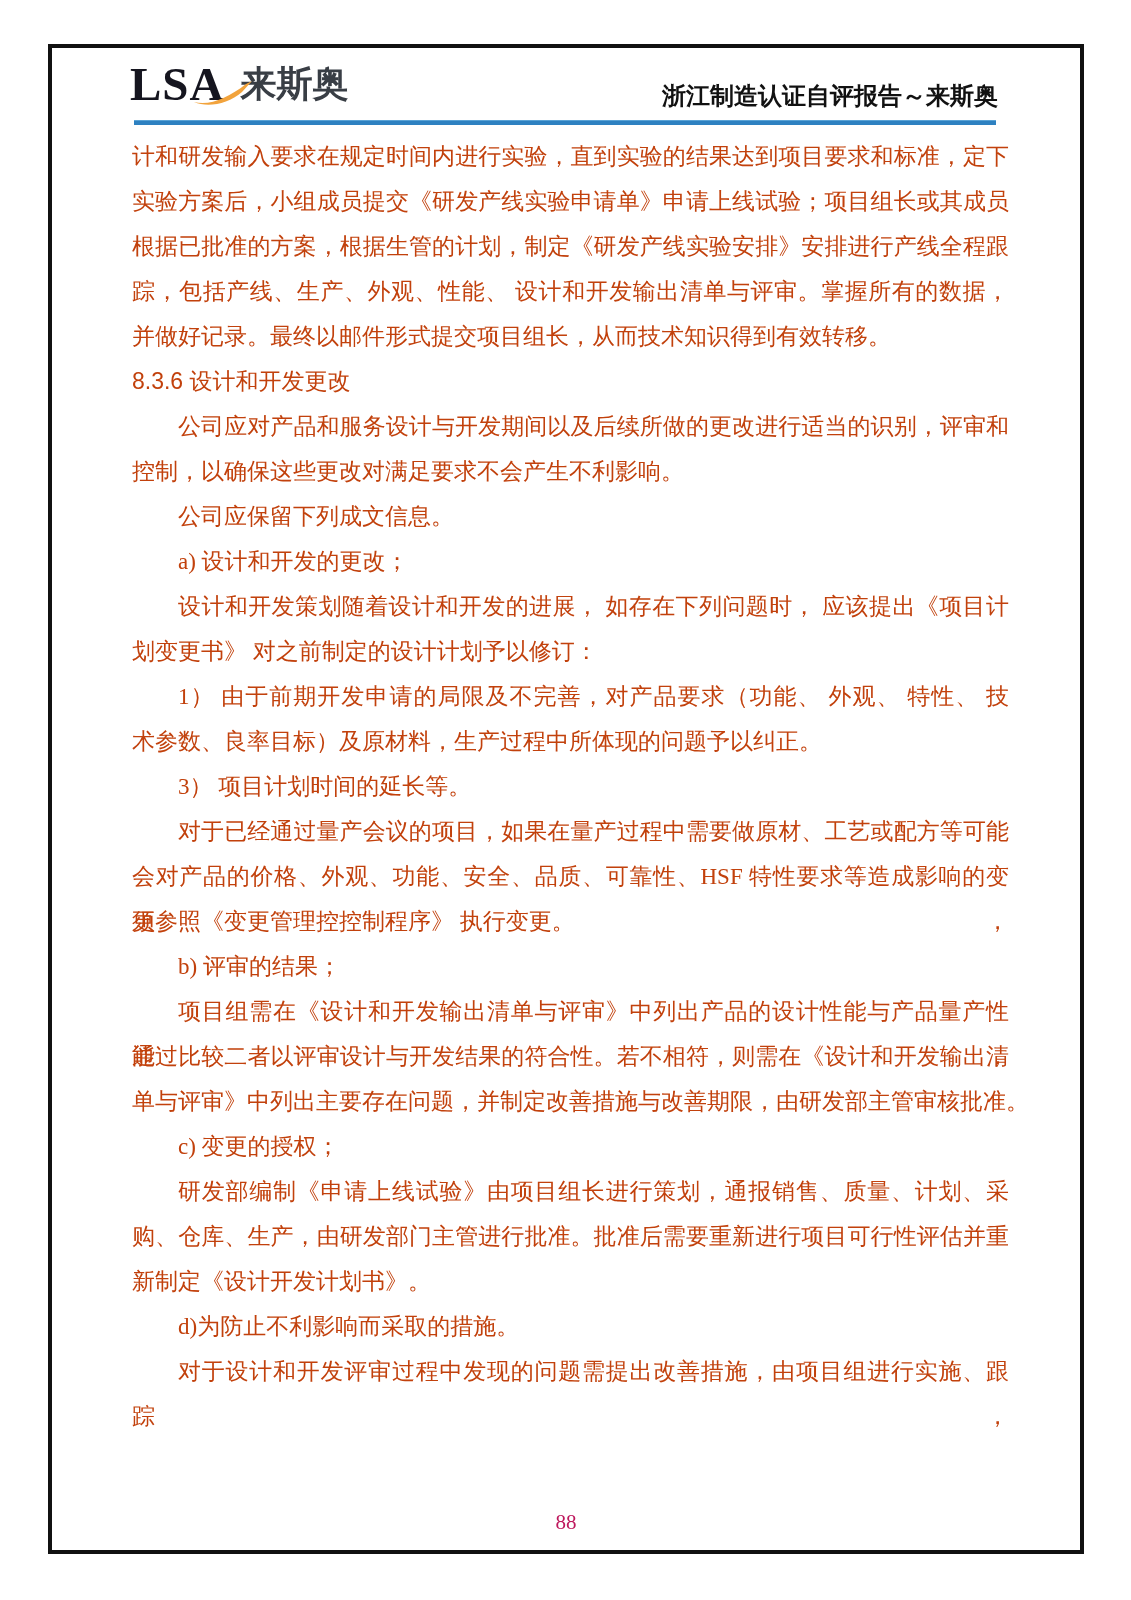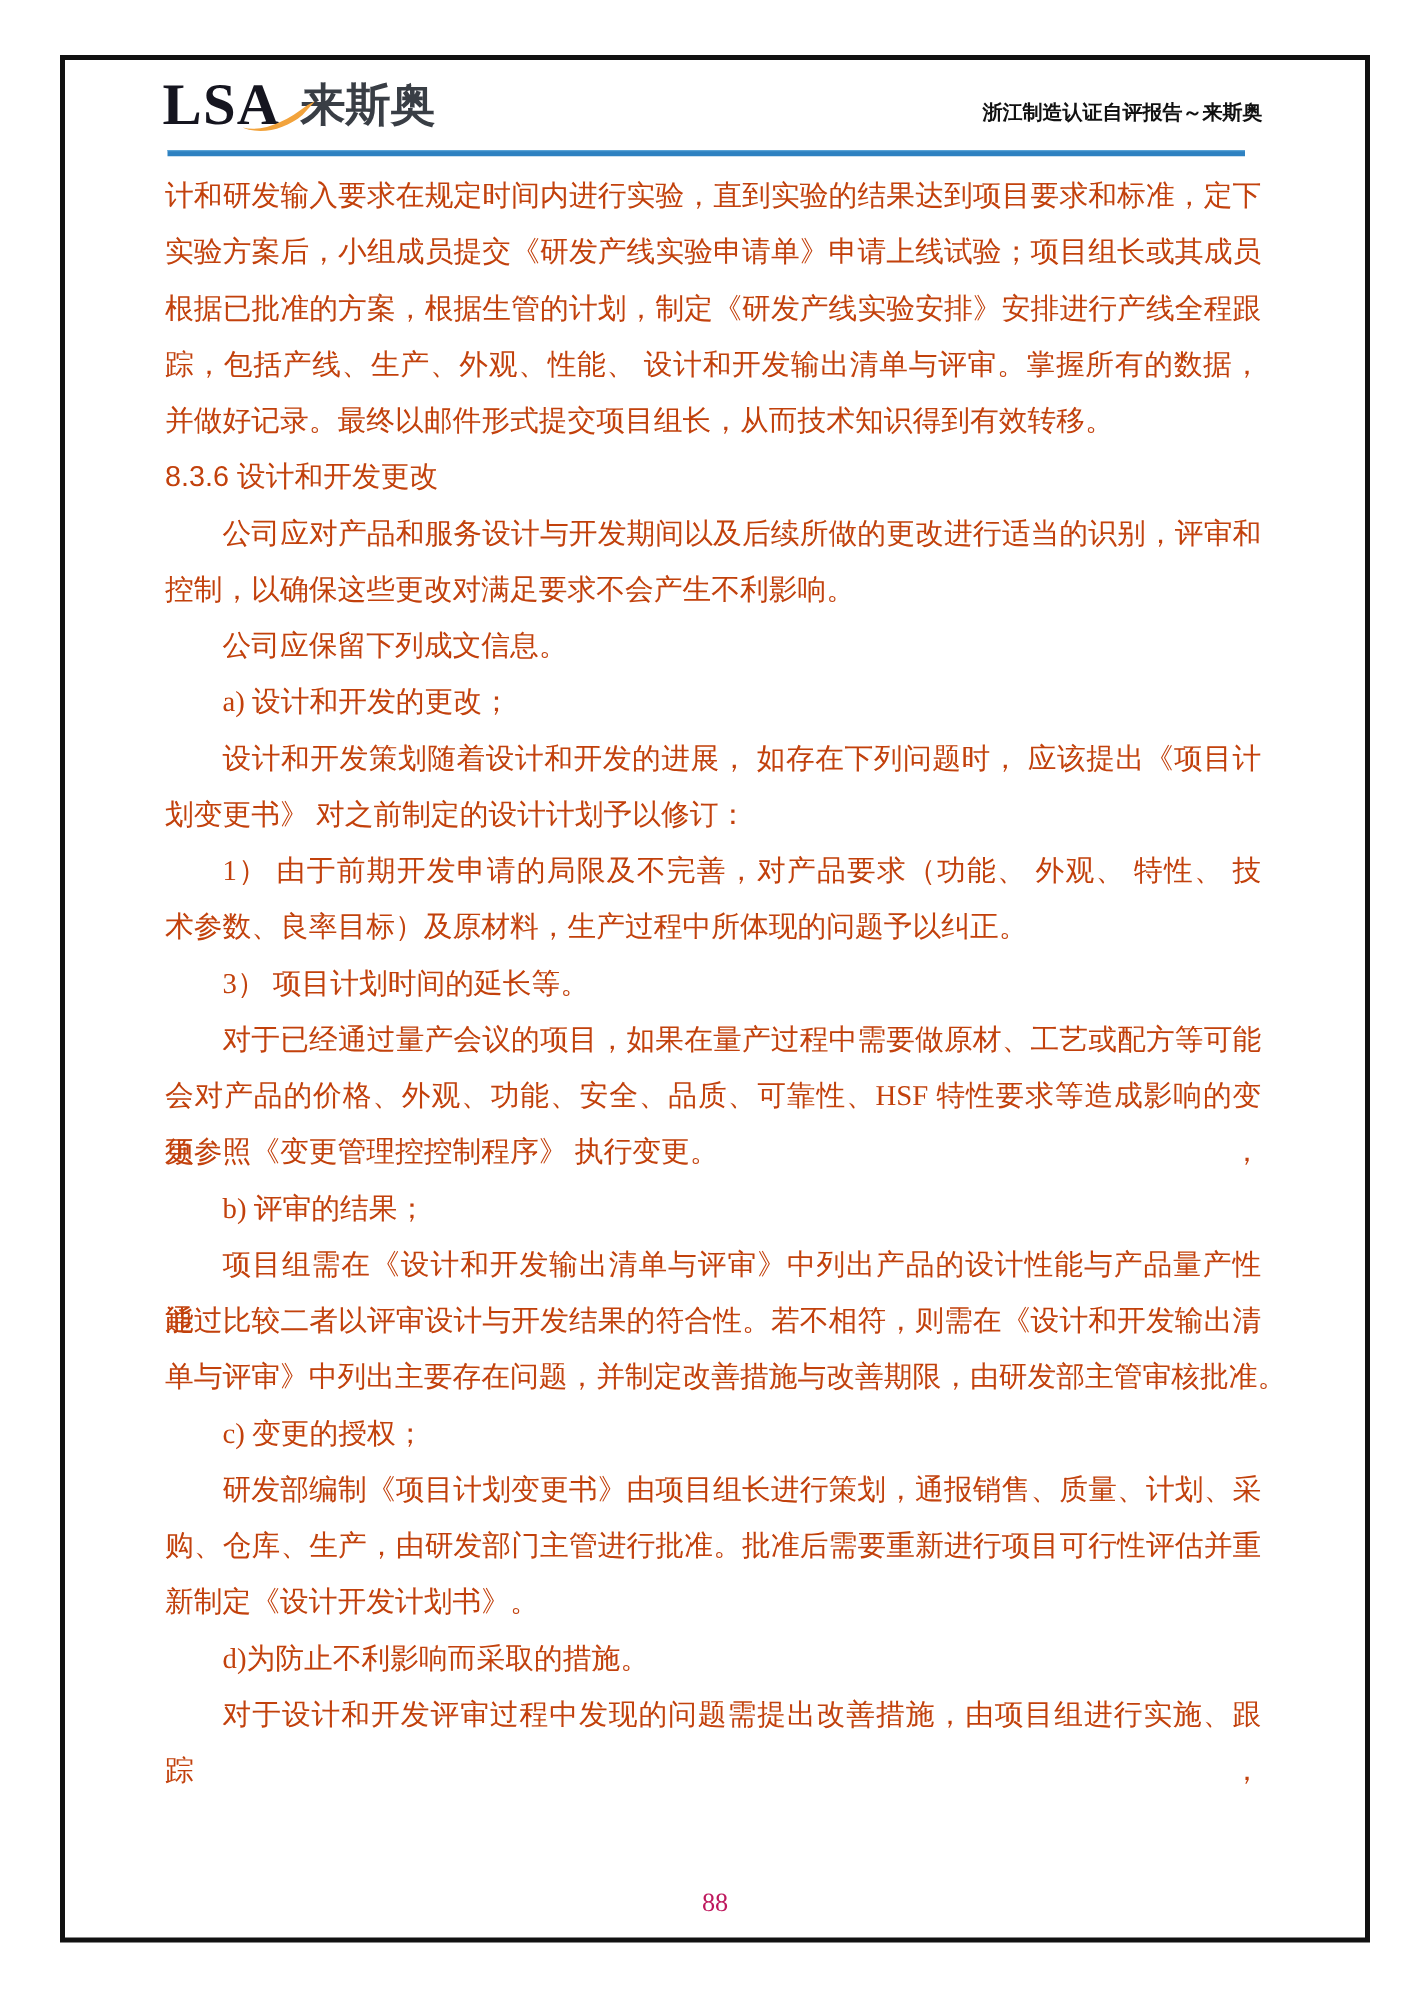--- a/index.html
+++ b/index.html
@@ -17,21 +17,20 @@
     color: #1a1a1a;
   }
   .page-border {
     position: absolute;
     left: 48px;
     top: 44px;
     width: 1028px;
     height: 1502px;
     border: 4px solid #111111;
     background: #ffffff;
-    padding-left: 12px;
   }
   
   .logo {
     position: absolute;
     left: 78px;   
     top: 12px;
     height: 50px;
     white-space: nowrap;
   }
   .logo-lsa {
@@ -60,21 +59,21 @@
     line-height: 48px;
     color: #393e45;
     vertical-align: top;
   }
   .doc-title {
     position: absolute;
     right: 82px;  
     top: 32px;
     font-family: "Liberation Sans", "DejaVu Sans", sans-serif;
     font-weight: 700;
-    font-size: 16px;
+    font-size: 24px;
     color: #111111;
     white-space: nowrap;
   }
   .header-rule {
     position: absolute;
     left: 82px;
     top: 72px;
     width: 862px;
     height: 4px;
     background: #2e81c1;
@@ -151,21 +150,21 @@
         <div class="line">术参数、良率目标）及原材料，生产过程中所体现的问题予以纠正。</div>
         <div class="line indent">3） 项目计划时间的延长等。</div>
         <div class="line indent j">对于已经通过量产会议的项目，如果在量产过程中需要做原材、工艺或配方等可能</div>
         <div class="line j">会对产品的价格、外观、功能、安全、品质、可靠性、HSF 特性要求等造成影响的变更，</div>
         <div class="line">须参照《变更管理控控制程序》 执行变更。</div>
         <div class="line indent">b) 评审的结果；</div>
         <div class="line indent j">项目组需在《设计和开发输出清单与评审》中列出产品的设计性能与产品量产性能，</div>
         <div class="line j">通过比较二者以评审设计与开发结果的符合性。若不相符，则需在《设计和开发输出清</div>
         <div class="line">单与评审》中列出主要存在问题，并制定改善措施与改善期限，由研发部主管审核批准。</div>
         <div class="line indent">c) 变更的授权；</div>
-        <div class="line indent j">研发部编制《项目计划变更书》由项目组长进行策划，通报销售、质量、计划、采</div>
+        <div class="line indent j">研发部编制《申请上线试验》由项目组长进行策划，通报销售、质量、计划、采</div>
         <div class="line j">购、仓库、生产，由研发部门主管进行批准。批准后需要重新进行项目可行性评估并重</div>
         <div class="line">新制定《设计开发计划书》。</div>
         <div class="line indent">d)为防止不利影响而采取的措施。</div>
         <div class="line indent j">对于设计和开发评审过程中发现的问题需提出改善措施，由项目组进行实施、跟踪，</div>
       </div>
 
     <div class="page-num">88</div>
   </div>
 </div>
 

